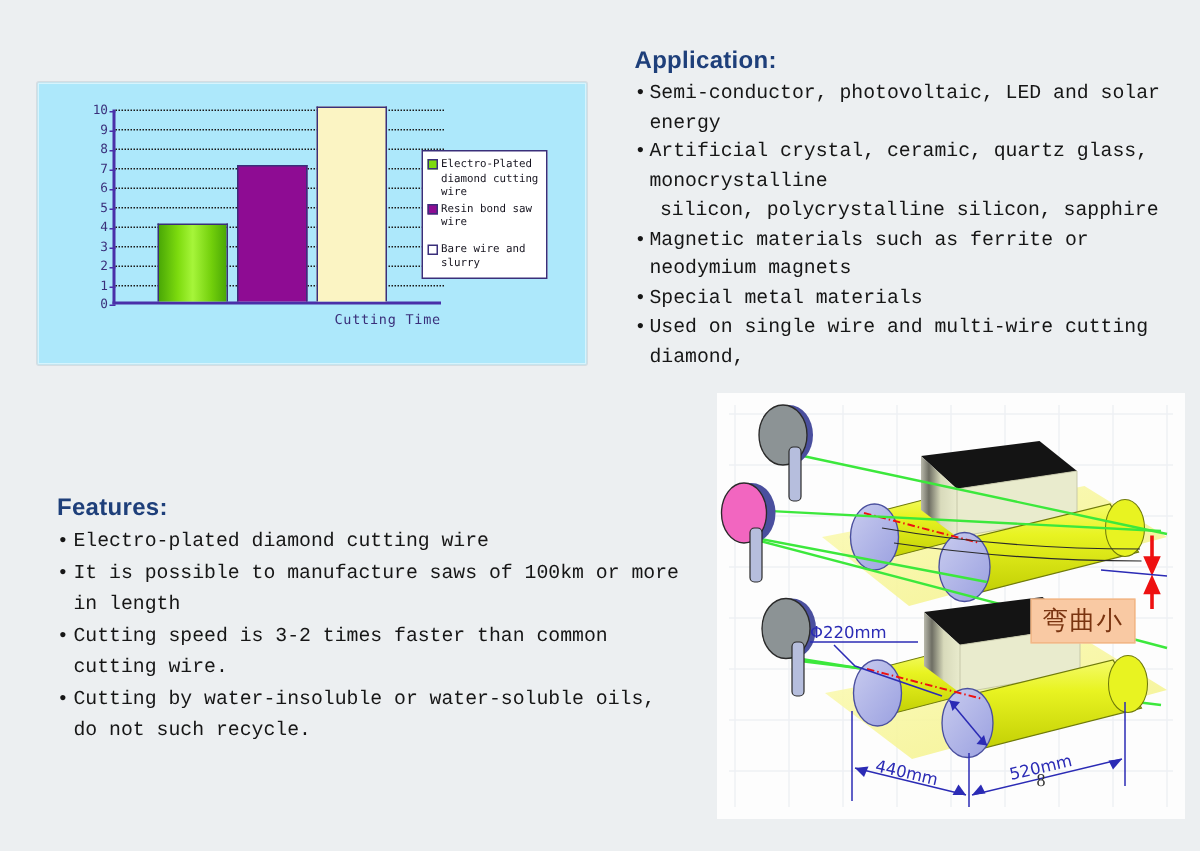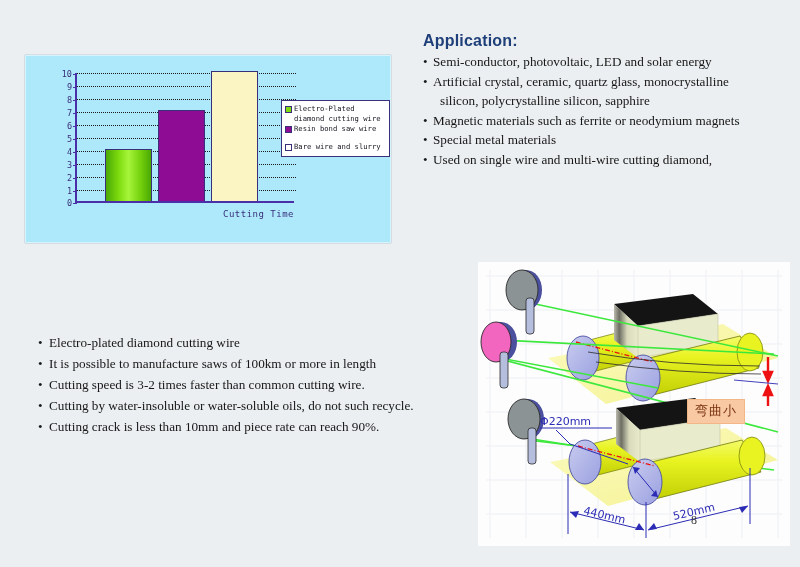--- a/index.html
+++ b/index.html
@@ -78,21 +78,21 @@
     width: 219px;
     text-align: right;
     font-family: "DejaVu Sans Mono", monospace;
     font-size: 9px;
     color: #3a2f7a;
     letter-spacing: .5px;
   }
   #chart-legend {
     position: absolute;
     left: 256px; top: 45px;
-    width: 109px;
+    width: 84px;
     background: #ffffff;
     border: 1px solid #3a2f7a;
     padding: 3px 3px 4px 3px;
   }
   .legend-row {
     display: flex;
     align-items: flex-start;
     margin-bottom: 1px;
   }
   .legend-swatch {
@@ -116,21 +116,21 @@
     font-family: Liberation Sans, sans-serif;
     font-weight: bold;
     font-size: 16px;
     color: #1e3f7a;
     letter-spacing: .2px;
   }
   .bullet-list { list-style: none; margin: 0; padding: 0; }
   .bullet-item {
     position: relative;
     padding-left: 10px;
-    font-family: Liberation Serif, serif;
+    font-family: Liberation Mono, monospace;
     font-size: 13.2px;
     line-height: 19.5px;
     color: #161616;
     white-space: pre-line;
   }
   .bullet-item::before {
     content: "\2022";
     position: absolute;
     left: 0; top: 0;
     font-size: 13px;
@@ -162,21 +162,21 @@
     overflow: hidden;
   }
   #diagram-svg { display: block; width: 312px; height: 284px; }
   .cn-badge {
     position: absolute;
     left: 209px; top: 137px;
     background: #f9c9a3;
     border: 1px solid #f2b787;
     padding: 2px 7px 3px 7px;
     font-family: "DejaVu Sans", sans-serif;
-    font-size: 13px;
+    font-size: 17px;
     color: #7a3410;
     letter-spacing: 1px;
   }
 </style>
 </head>
 <body>
 
 <div id="page">
 
   <div id="chart-panel">
@@ -260,26 +260,26 @@
     <ul class="bullet-list" id="application-list">
         <li class="bullet-item"><span>Semi-conductor, photovoltaic, LED and solar energy</span></li>
         <li class="bullet-item"><span>Artificial crystal, ceramic, quartz glass, monocrystalline</span><span class="cont">silicon, polycrystalline silicon, sapphire</span></li>
         <li class="bullet-item"><span>Magnetic materials such as ferrite or neodymium magnets</span></li>
         <li class="bullet-item"><span>Special metal materials</span></li>
         <li class="bullet-item"><span>Used on single wire and multi-wire cutting diamond,</span></li>
       </ul>
   </div>
 
   <div id="features-block">
+    <div class="section-heading">Features:</div>
     <ul class="bullet-list" id="features-list">
         <li class="bullet-item"><span>Electro-plated diamond cutting wire</span></li>
         <li class="bullet-item"><span>It is possible to manufacture saws of 100km or more in length</span></li>
         <li class="bullet-item"><span>Cutting speed is 3-2 times faster than common cutting wire.</span></li>
         <li class="bullet-item"><span>Cutting by water-insoluble or water-soluble oils, do not such recycle.</span></li>
-        <li class="bullet-item"><span>Cutting crack is less than 10mm and piece rate can reach 90%.</span></li>
       </ul>
   </div>
 
   <div id="diagram-panel">
     <svg id="diagram-svg" viewBox="0 0 312 284">
       <defs>
         <linearGradient id="rollGrad" x1="0" y1="0" x2="0" y2="1">
           <stop offset="0%" stop-color="#f4fb6a"></stop>
           <stop offset="35%" stop-color="#e8f321"></stop>
           <stop offset="100%" stop-color="#c3d005"></stop>

